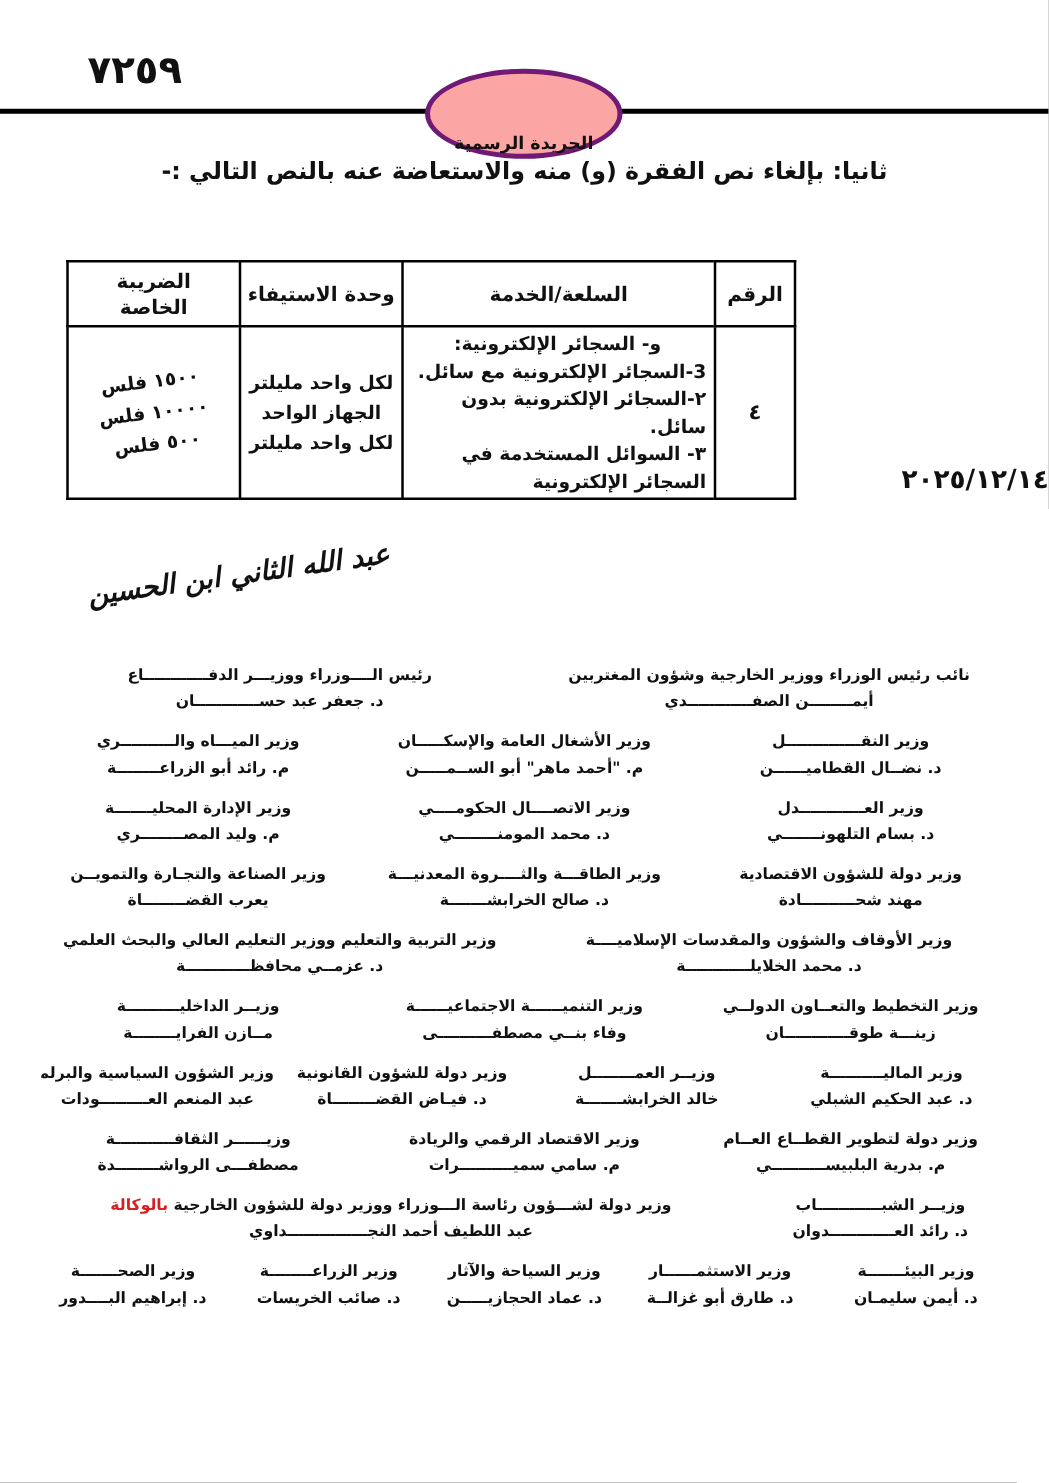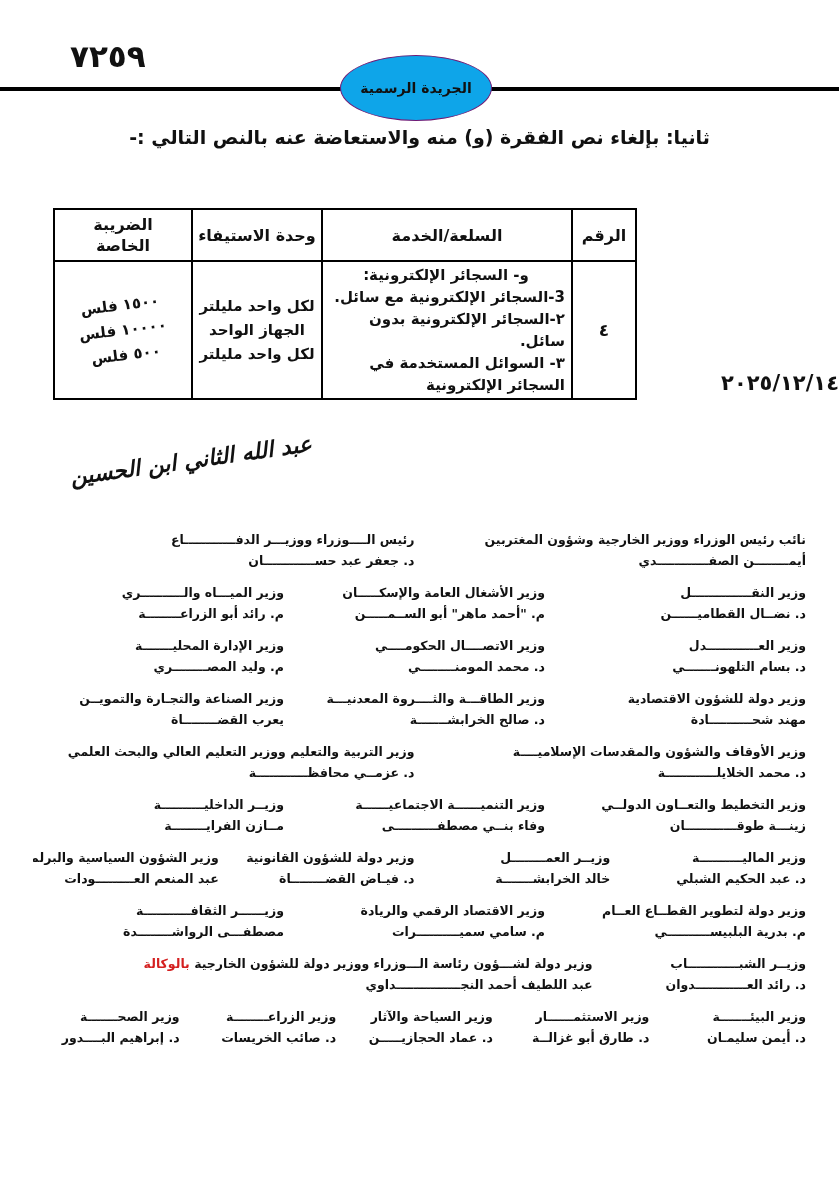--- a/index.html
+++ b/index.html
@@ -4,22 +4,22 @@
 <style>
   html,body{margin:0;padding:0;background:#9a9a9a;}
   .page{
     position:relative;width:839px;height:1186px;margin:0 auto;background:#ffffff;
     font-family:"DejaVu Sans",sans-serif;color:#111;overflow:hidden;direction:rtl;
   }
   
   .page-num{position:absolute;top:38px;left:70px;direction:ltr;font-size:31px;font-weight:bold;letter-spacing:8px;}
   .rule{position:absolute;top:87px;left:0;width:839px;height:4px;background:#000;}
   .oval{
-    position:absolute;top:55px;left:340px;width:150px;height:64px;background:#0ea5e9;
-    border:1px solid #701a75;border-radius:50%;display:flex;align-items:center;justify-content:center;
+    position:absolute;top:55px;left:340px;width:150px;height:64px;background:#fca5a5;
+    border:4px solid #701a75;border-radius:50%;display:flex;align-items:flex-end;justify-content:center;
     font-size:14px;font-weight:bold;z-index:2;
   }
   .heading{position:absolute;top:126px;right:0;width:100%;text-align:center;font-size:19px;font-weight:bold;}
 
   
   .tblwrap{position:absolute;top:208px;right:202px;}
   table{border-collapse:collapse;direction:rtl;}
   th,td{border:2px solid #000;font-weight:bold;padding:2px 4px;vertical-align:middle;}
   th{font-size:16px;height:46px;text-align:center;line-height:21px;}
   td{font-size:15px;}
@@ -38,21 +38,21 @@
 
   .signature{
     position:absolute;top:448px;left:62px;width:258px;text-align:center;
     font-size:22px;font-weight:bold;font-style:italic;transform:rotate(-8deg);
     letter-spacing:-1px;
   }
 
   
   .ministers{position:absolute;top:530px;right:28px;left:28px;}
   .m-row{display:flex;margin-bottom:13px;}
-  .mc{flex:1;padding:0 5px;min-width:0;}
+  .mc{flex:1;text-align:center;padding:0 5px;min-width:0;}
   .mt,.mn{font-size:12.5px;font-weight:bold;line-height:19px;white-space:nowrap;overflow:hidden;}
   .mn{margin-top:2px;}
   .red{color:#d42020;}
 </style>
 </head>
 <body>
 
 <div class="page">
 
   <div class="page-num">٧٢٥٩</div>

